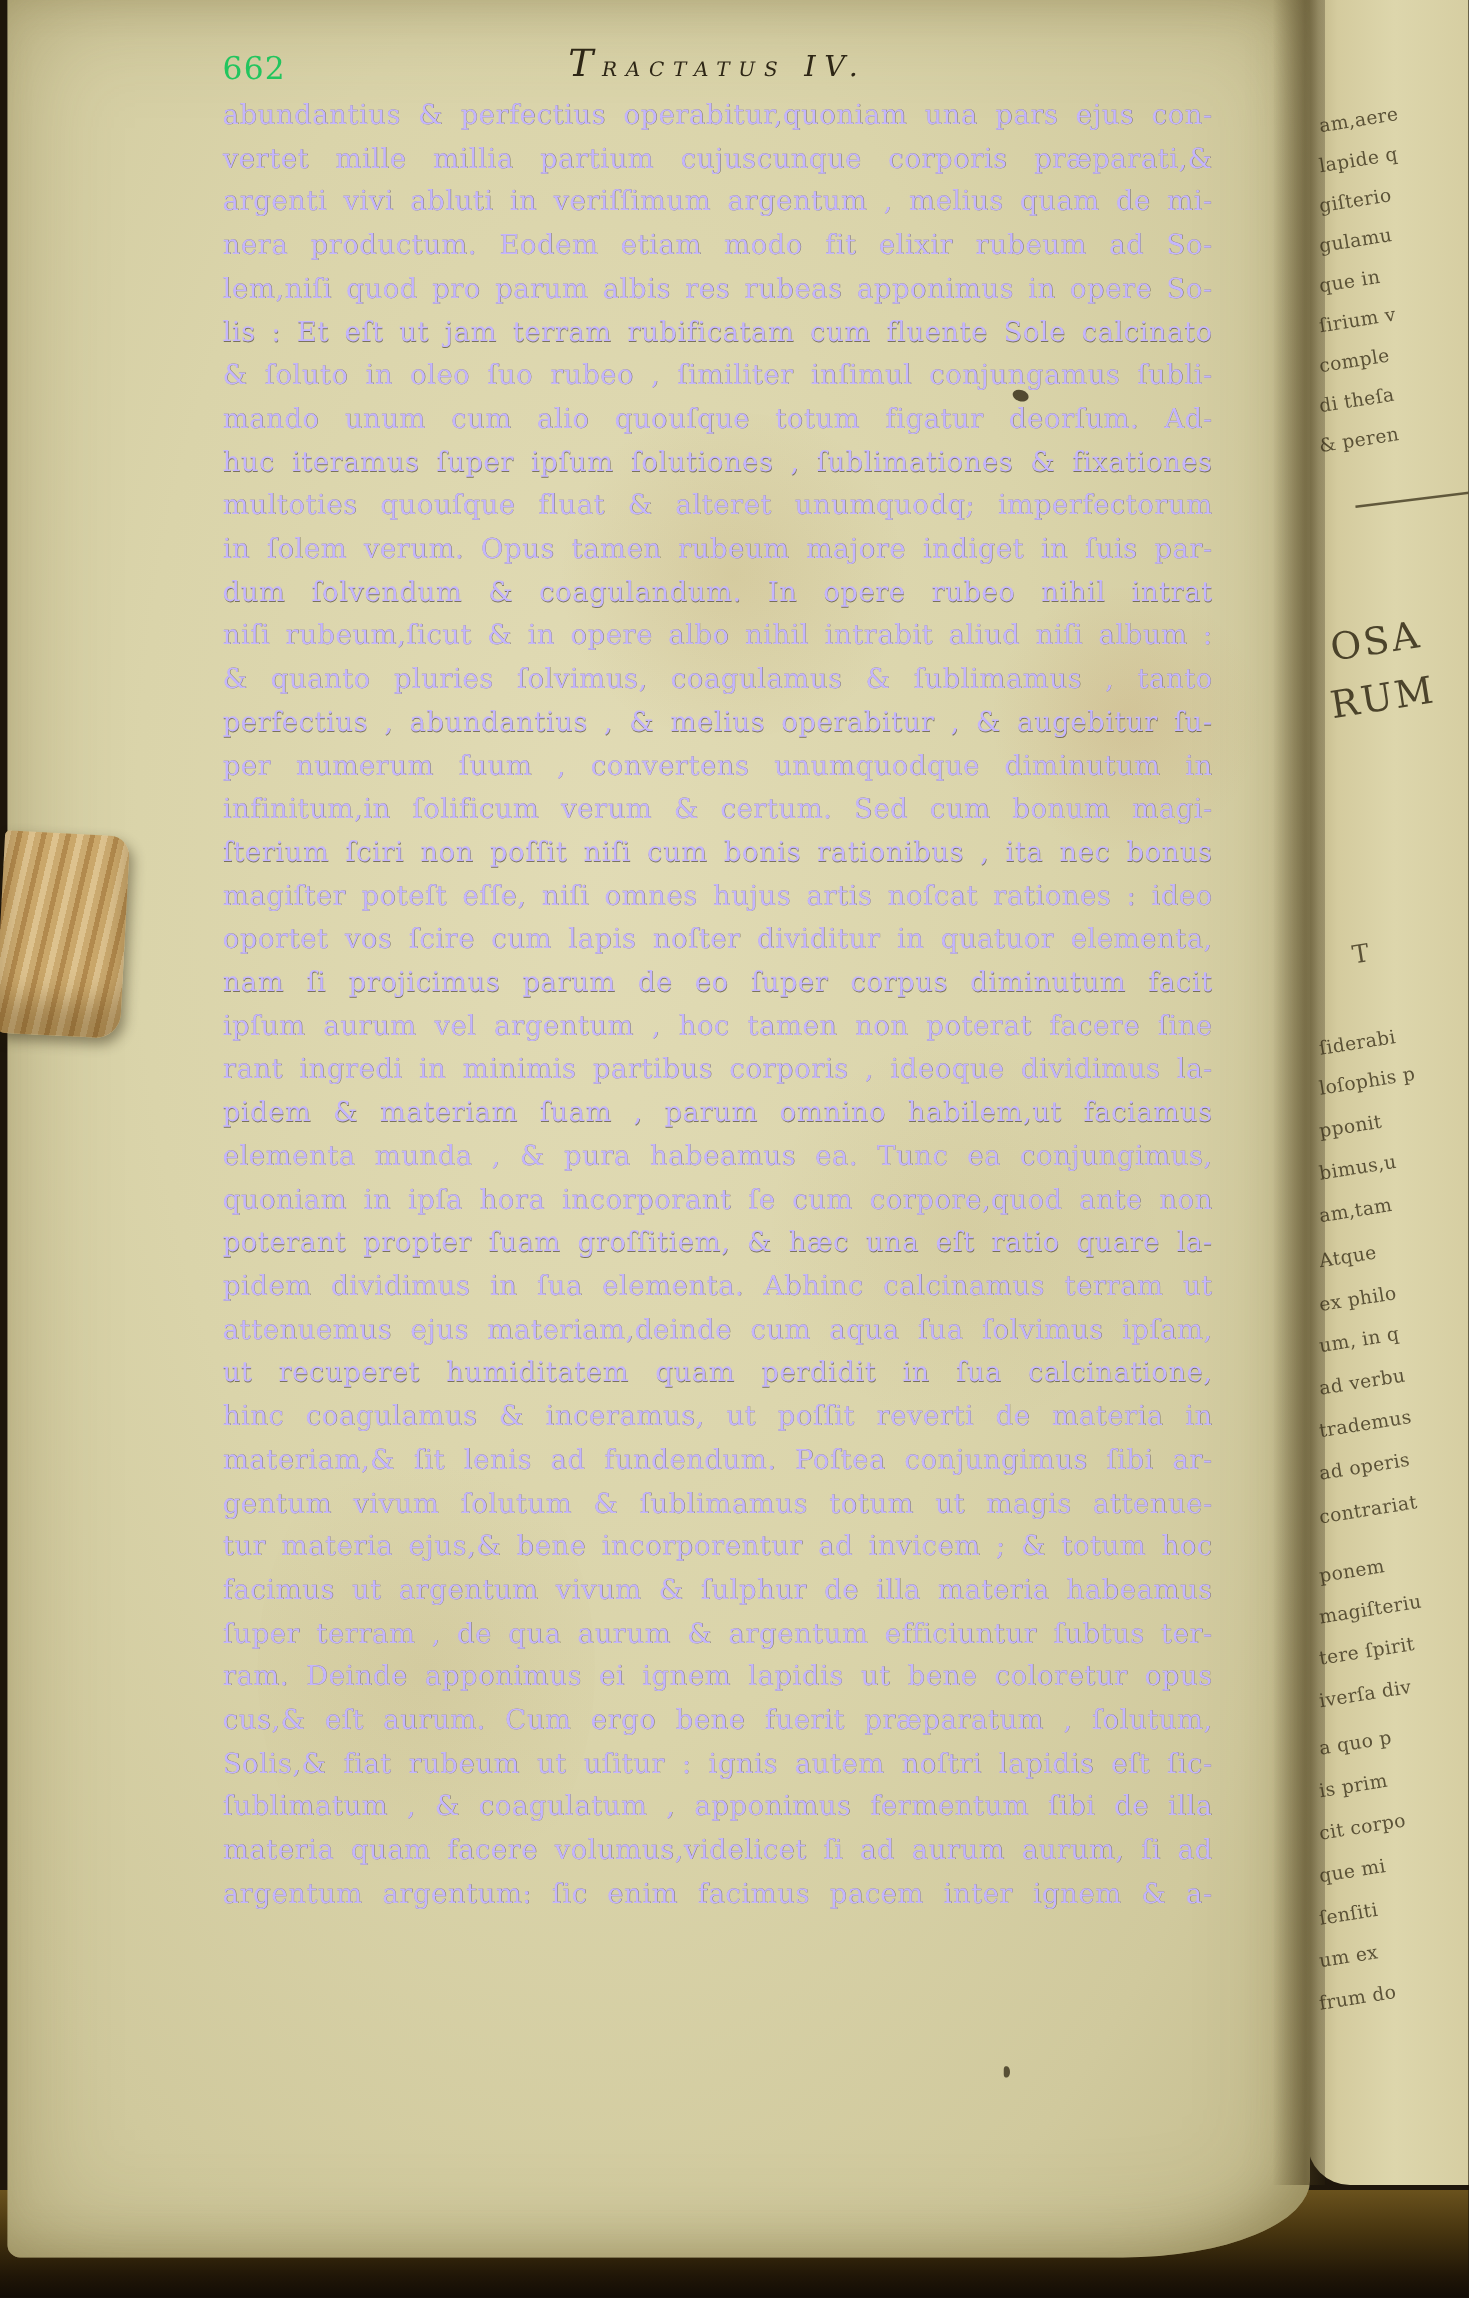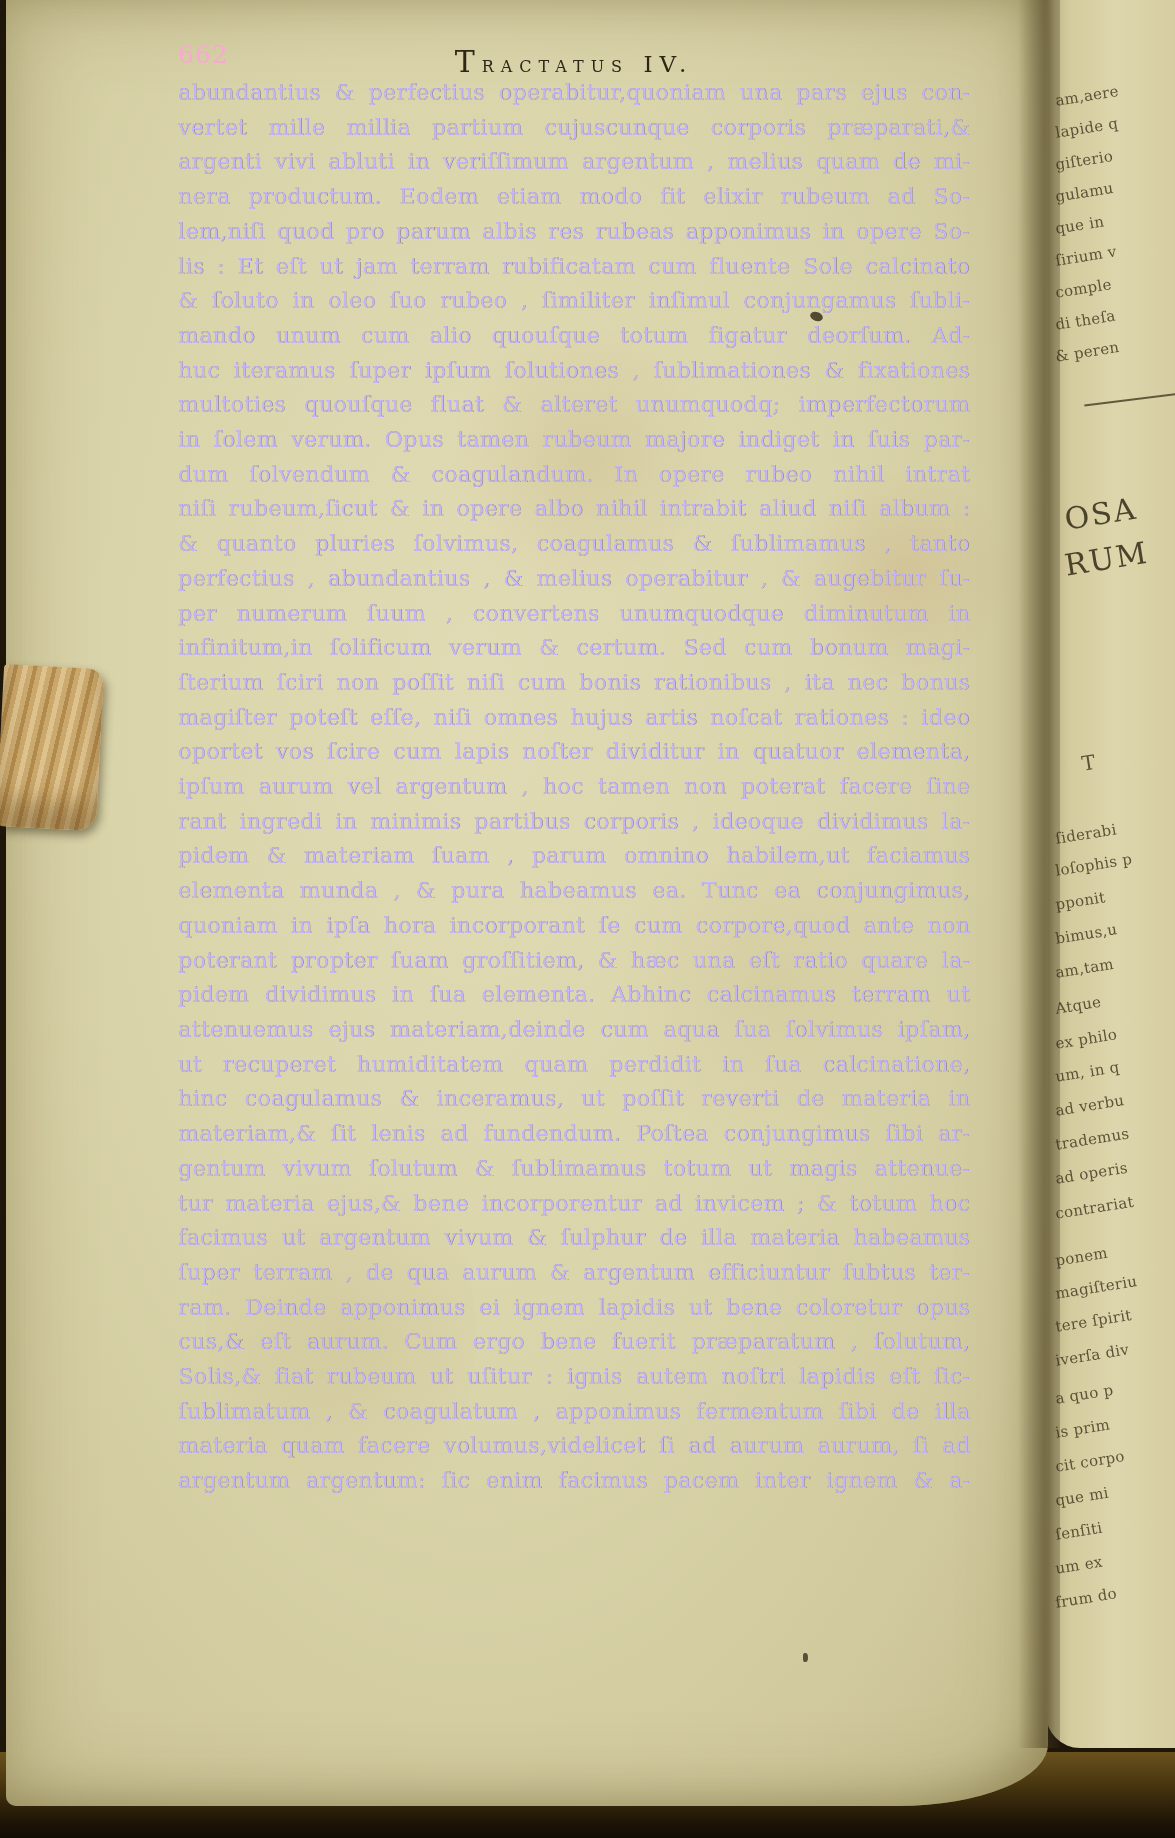--- a/index.html
+++ b/index.html
@@ -59,26 +59,26 @@
   #bookmark{
     position:absolute;left:0;top:664px;width:100px;height:162px;z-index:7;
     transform:rotate(3deg);transform-origin:left center;
     background:repeating-linear-gradient(100deg,#ddc28e 0 5px,#cbaa70 5px 10px,#b28a4e 10px 14px,#caa76a 14px 19px);
     border-radius:4px 16px 20px 8px;
     box-shadow:3px 5px 10px rgba(40,30,10,.45), inset 0 -28px 22px rgba(90,60,20,.35);
   }
   
   #header-number{
     position:absolute;left:178px;top:40px;z-index:5;
-    font-size:25px;color:#f9a8d4;letter-spacing:1px;
+    font-size:25px;color:#22c55e;letter-spacing:1px;
   }
   #header-title{
-    position:absolute;left:178px;top:44px;width:792px;z-index:5;
+    position:absolute;left:178px;top:34px;width:792px;z-index:5;
     text-align:center;font-variant:small-caps;
-    font-size:23px;letter-spacing:7px;color:#2e2716;
+    font-size:23px;letter-spacing:7px;color:#2e2716;font-style:italic;
   }
   #header-title::first-letter{font-size:30px;}
   #body-block{
     position:absolute;left:178px;top:76px;width:792px;z-index:5;
   }
   .bline{
     text-align:justify;text-align-last:justify;
     font-size:22px;line-height:34.7px;letter-spacing:.4px;
     color:#c4b5fd;
     text-shadow:.3px .3px .4px rgba(43,36,22,.55);
@@ -165,20 +165,21 @@
         <div class="bline">in ſolem verum.  Opus tamen rubeum majore indiget in ſuis par-</div>
         <div class="bline">dum ſolvendum &amp; coagulandum.  In opere rubeo nihil intrat</div>
         <div class="bline">niſi rubeum,ſicut &amp; in opere albo nihil intrabit aliud niſi album :</div>
         <div class="bline">&amp; quanto pluries ſolvimus, coagulamus &amp; ſublimamus , tanto</div>
         <div class="bline">perfectius , abundantius , &amp; melius operabitur , &amp; augebitur ſu-</div>
         <div class="bline">per numerum ſuum , convertens unumquodque diminutum in</div>
         <div class="bline">infinitum,in ſolificum verum &amp; certum.  Sed cum bonum magi-</div>
         <div class="bline">ſterium ſciri non poſſit niſi cum bonis rationibus , ita nec bonus</div>
         <div class="bline">magiſter poteſt eſſe, niſi omnes hujus artis noſcat rationes : ideo</div>
         <div class="bline">oportet vos ſcire cum lapis noſter dividitur in quatuor elementa,</div>
+        <div class="bline">nam ſi projicimus parum de eo ſuper corpus diminutum facit</div>
         <div class="bline">ipſum aurum vel argentum , hoc tamen non poterat facere ſine</div>
         <div class="bline">rant ingredi in minimis partibus corporis , ideoque dividimus la-</div>
         <div class="bline">pidem &amp; materiam ſuam , parum omnino habilem,ut faciamus</div>
         <div class="bline">elementa munda , &amp; pura habeamus ea.  Tunc ea conjungimus,</div>
         <div class="bline">quoniam in ipſa hora incorporant ſe cum corpore,quod ante non</div>
         <div class="bline">poterant propter ſuam groſſitiem, &amp; hæc una eſt ratio quare la-</div>
         <div class="bline">pidem dividimus in ſua elementa.  Abhinc calcinamus terram ut</div>
         <div class="bline">attenuemus ejus materiam,deinde cum aqua ſua ſolvimus ipſam,</div>
         <div class="bline">ut recuperet humiditatem quam perdidit in ſua calcinatione,</div>
         <div class="bline">hinc coagulamus &amp; inceramus, ut poſſit reverti de materia in</div>

